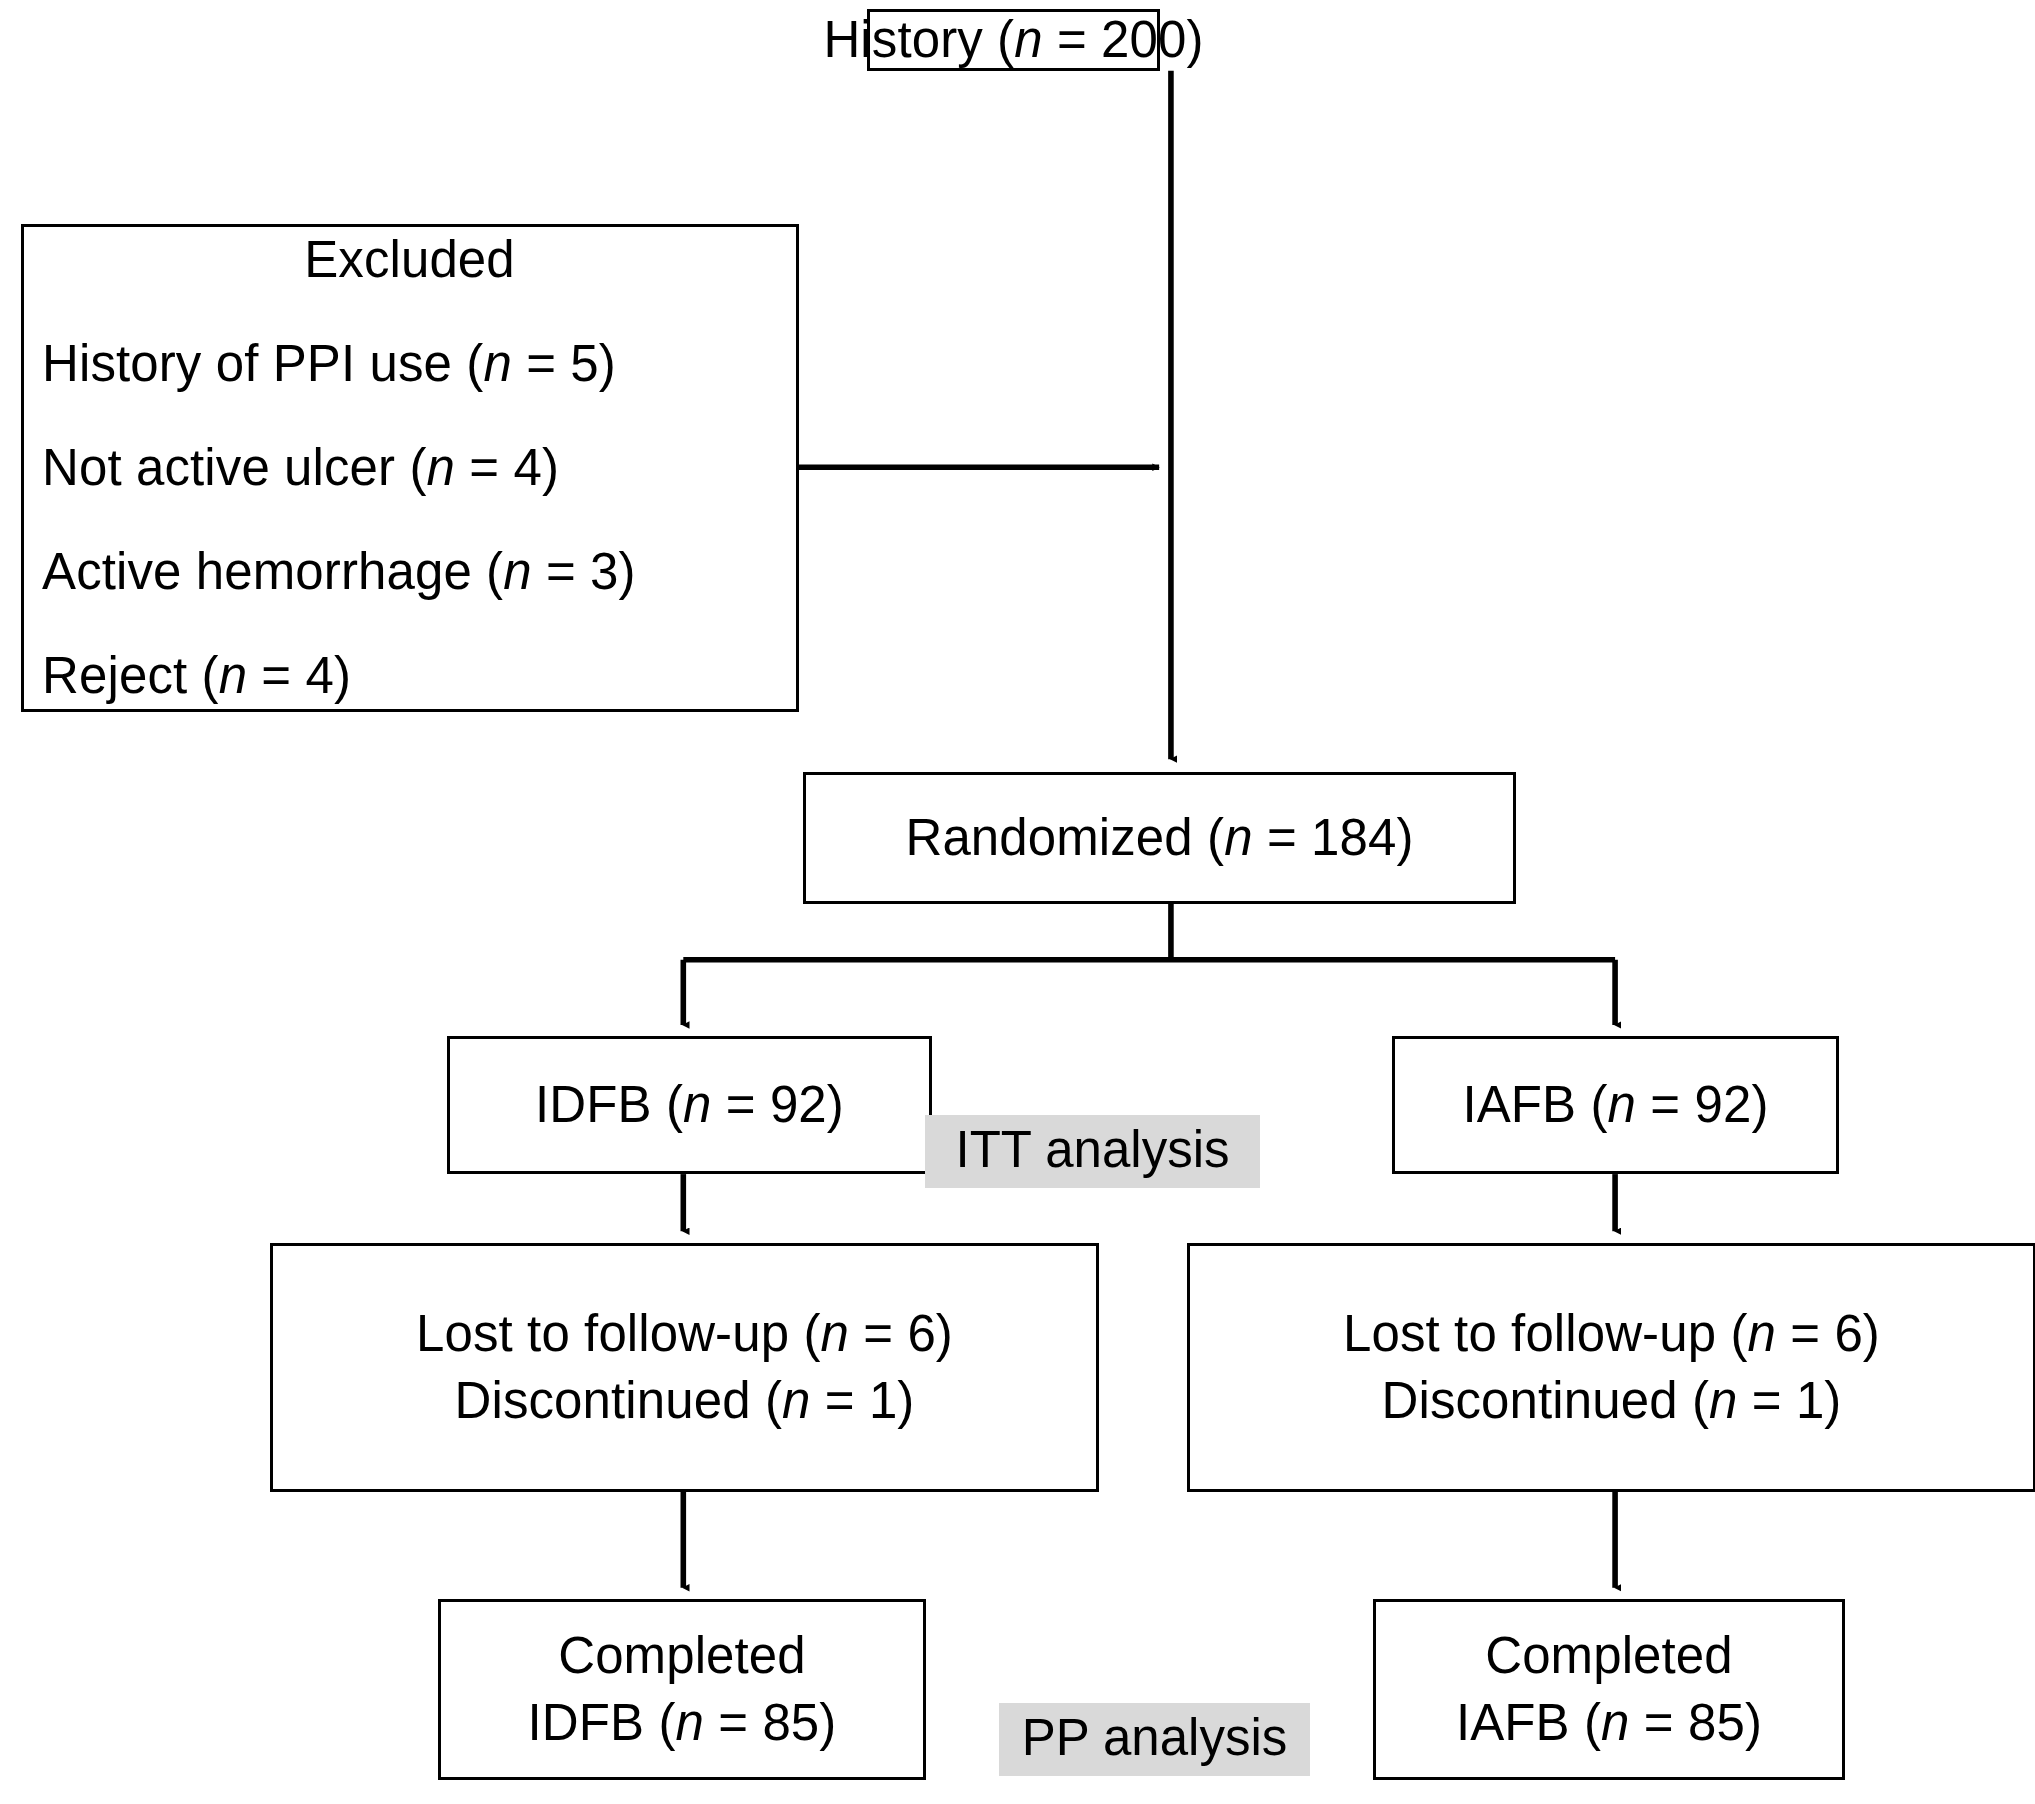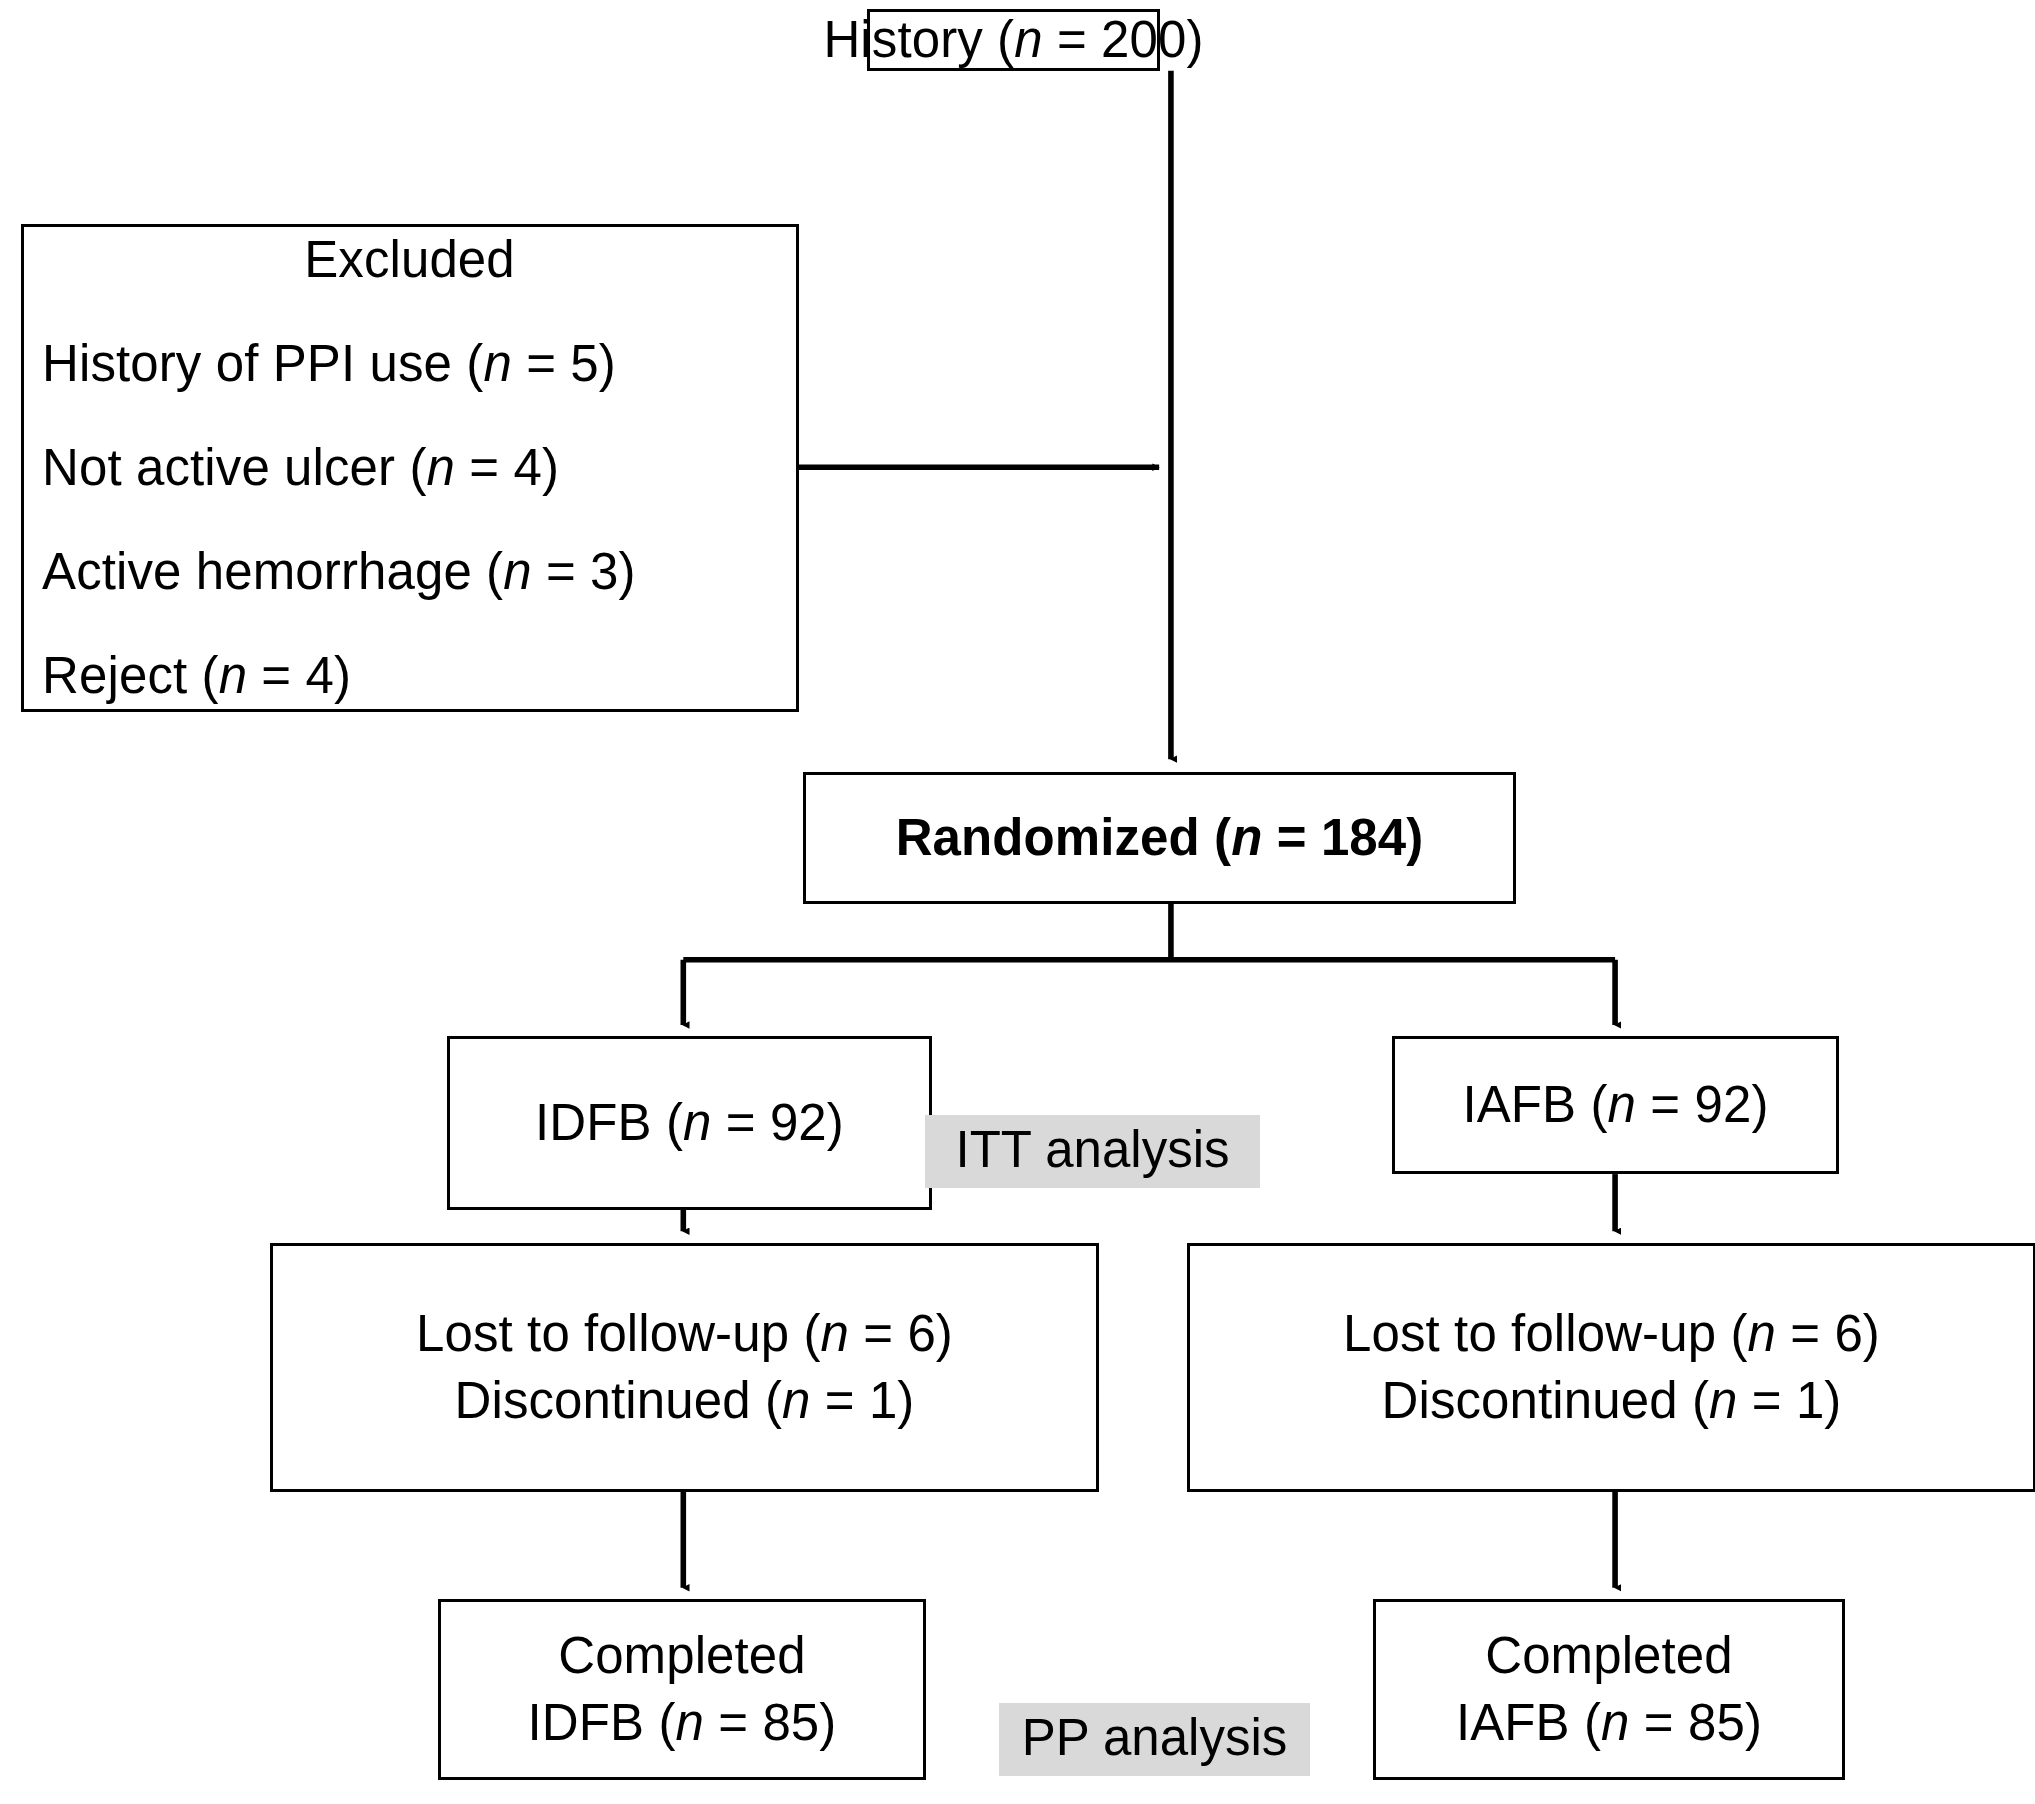--- a/index.html
+++ b/index.html
@@ -64,22 +64,22 @@
     display: flex;
     align-items: center;
     justify-content: center;
   }
   i.ital {
     font-style: italic;
   }
   
   #node-enrolled      { left: 867px; top: 8.7px;   width: 293px;  height: 62px; }
   #node-excluded      { left: 20.5px;   top: 224px;  width: 778px; height: 488px; }
-  #node-randomized    { left: 803px; top: 772px; width: 713px; height: 132px; font-weight: bold; }
-  #node-idfb          { left: 447px;  top: 1036px; width: 485px;  height: 174px; }
+  #node-randomized    { left: 803px; top: 772px; width: 713px; height: 132px; }
+  #node-idfb          { left: 447px;  top: 1036px; width: 485px;  height: 138px; }
   #node-iafb          { left: 1392px; top: 1036px; width: 447px;  height: 138px; }
   #node-dropout-left  { left: 270px;  top: 1243px; width: 829px; height: 249px; }
   #node-dropout-right { left: 1187px; top: 1243px; width: 849px; height: 249px; }
   #node-completed-left  { left: 438px;  top: 1599px; width: 488px; height: 181px; }
   #node-completed-right { left: 1373px; top: 1599px; width: 472px; height: 181px; }
   #label-itt { left: 925px; top: 1067px; width: 335px; height: 73px; margin-top: 48px; }
   #label-pp  { left: 999px; top: 1663px; width: 311px; height: 73px; margin-top: 40px; }
 </style>
 </head>
 <body>

